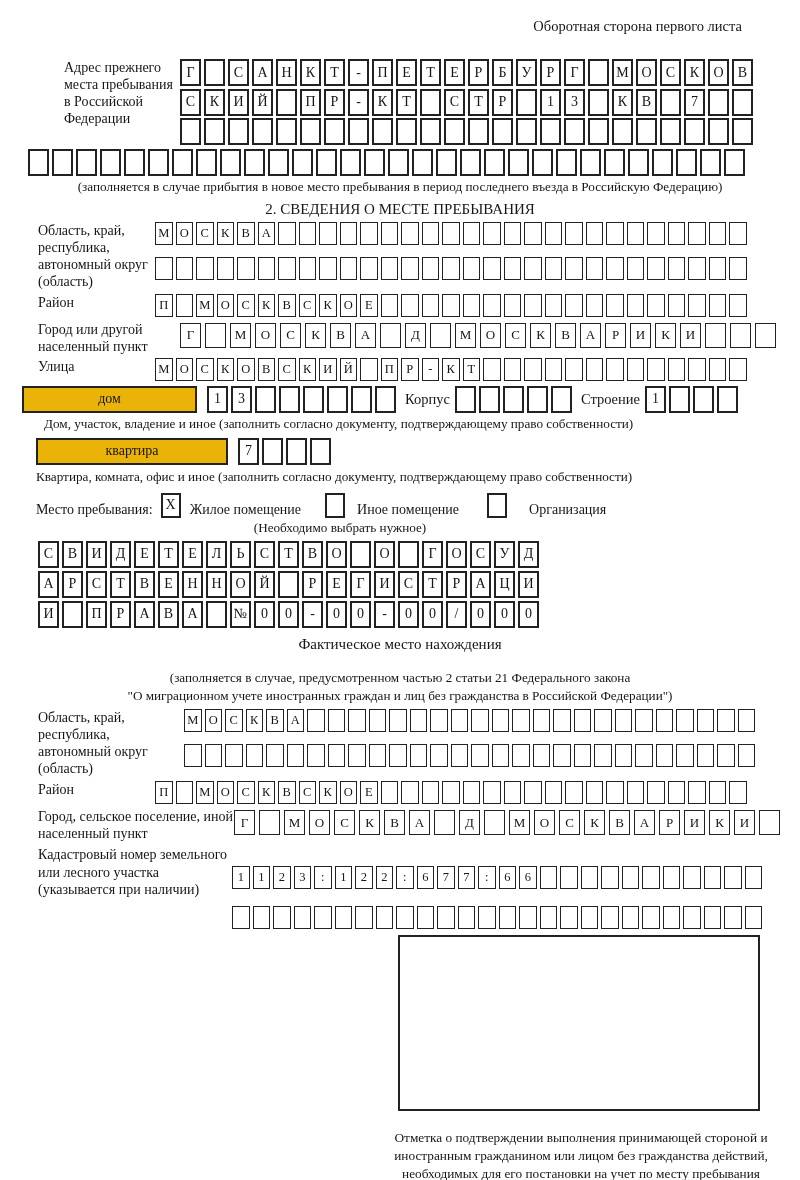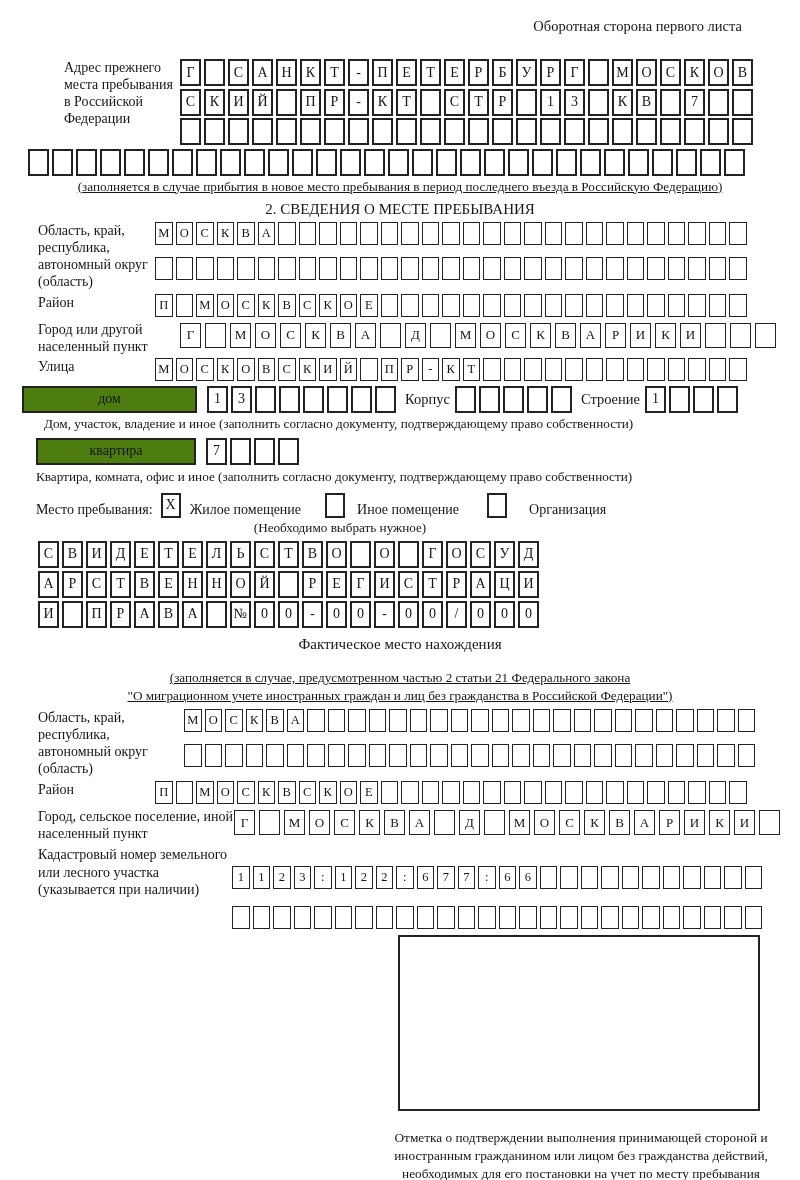--- a/index.html
+++ b/index.html
@@ -20,34 +20,34 @@
   .big .cell { width:21px; height:27px; font-size:14px; }
   .sm  { gap:3px; }
   .sm .cell { width:17.5px; height:23px; border-width:1.8px; font-size:12.5px; }
   .med { gap:4px; }
   .med .cell { width:21px; height:25px; border-width:1.9px; font-size:13px; }
 
   .field { display:flex; align-items:flex-start; margin-left:38px; }
   .flabel { flex:none; line-height:1.22; font-size:14px; }
   .rows   { display:flex; flex-direction:column; }
   .caption { font-size:13.2px; }
-  .center { text-align:center;text-decoration:underline; }
+  .center { text-align:center; }
   .sect-title { text-align:center; font-weight:normal; font-size:15px; }
 
   
   .block1 { display:flex; margin-left:64px; margin-top:24px; }
   .block1 .flabel { width:116px; }
   .block1 .cellrow { margin-bottom:2.5px; }
   .rowfull { margin-left:28px; margin-top:1px; }
 
   
   .houseline { display:flex; align-items:center; margin-left:22px; margin-top:5px; }
   .wordbox {
     border:2px solid #222; height:27px; display:flex; align-items:center;
-    justify-content:center; font-size:14px; flex:none; background:#4d7c0f;
+    justify-content:center; font-size:14px; flex:none; background:#eab308;
   }
   .inline-label { font-size:14.5px; flex:none; }
 
   
   .stayline { display:flex; align-items:flex-end; margin-left:36px; margin-top:8px; }
   .chk {
     width:20px; height:25px; border:2px solid #222; display:flex; flex:none;
     align-items:center; justify-content:center; font-size:14px; background:#fff;
   }
 
@@ -378,21 +378,21 @@
   <div class="cellrow big">
       <span class="cell">1</span>
       <span class="cell"></span>
       <span class="cell"></span>
       <span class="cell"></span>
     </div>
 </div>
 <div class="caption mt3" style="margin-left:44px">Дом, участок, владение и иное (заполнить согласно документу, подтверждающему право собственности)</div>
 
 <div class="houseline" style="margin-left:36px;margin-top:6px">
-  <div class="wordbox" style="width:160px">квартира</div>
+  <div class="wordbox" style="width:192px">квартира</div>
   <div style="width:10px"></div>
   <div class="cellrow big">
       <span class="cell">7</span>
       <span class="cell"></span>
       <span class="cell"></span>
       <span class="cell"></span>
     </div>
 </div>
 <div class="caption mt4" style="margin-left:36px">Квартира, комната, офис и иное (заполнить согласно документу, подтверждающему право собственности)</div>
 

